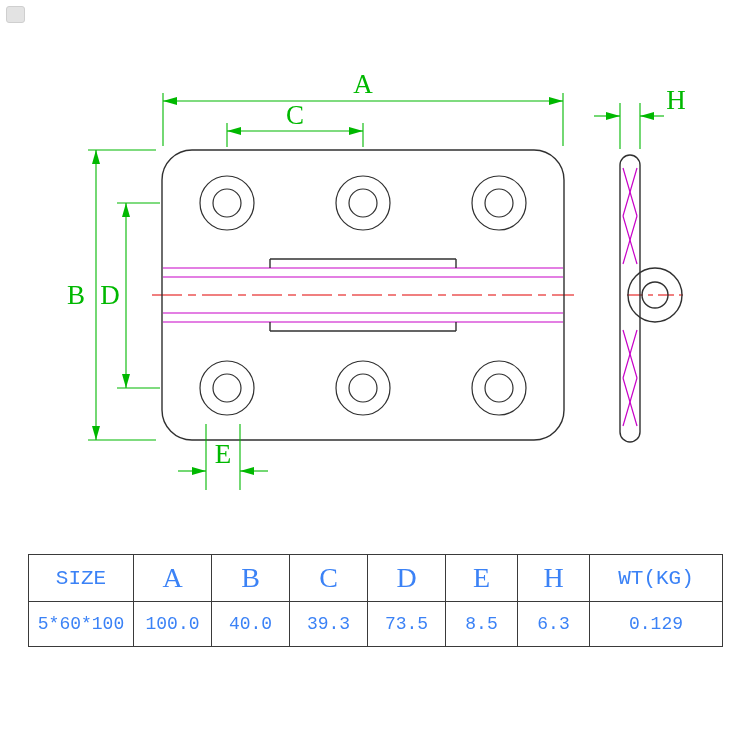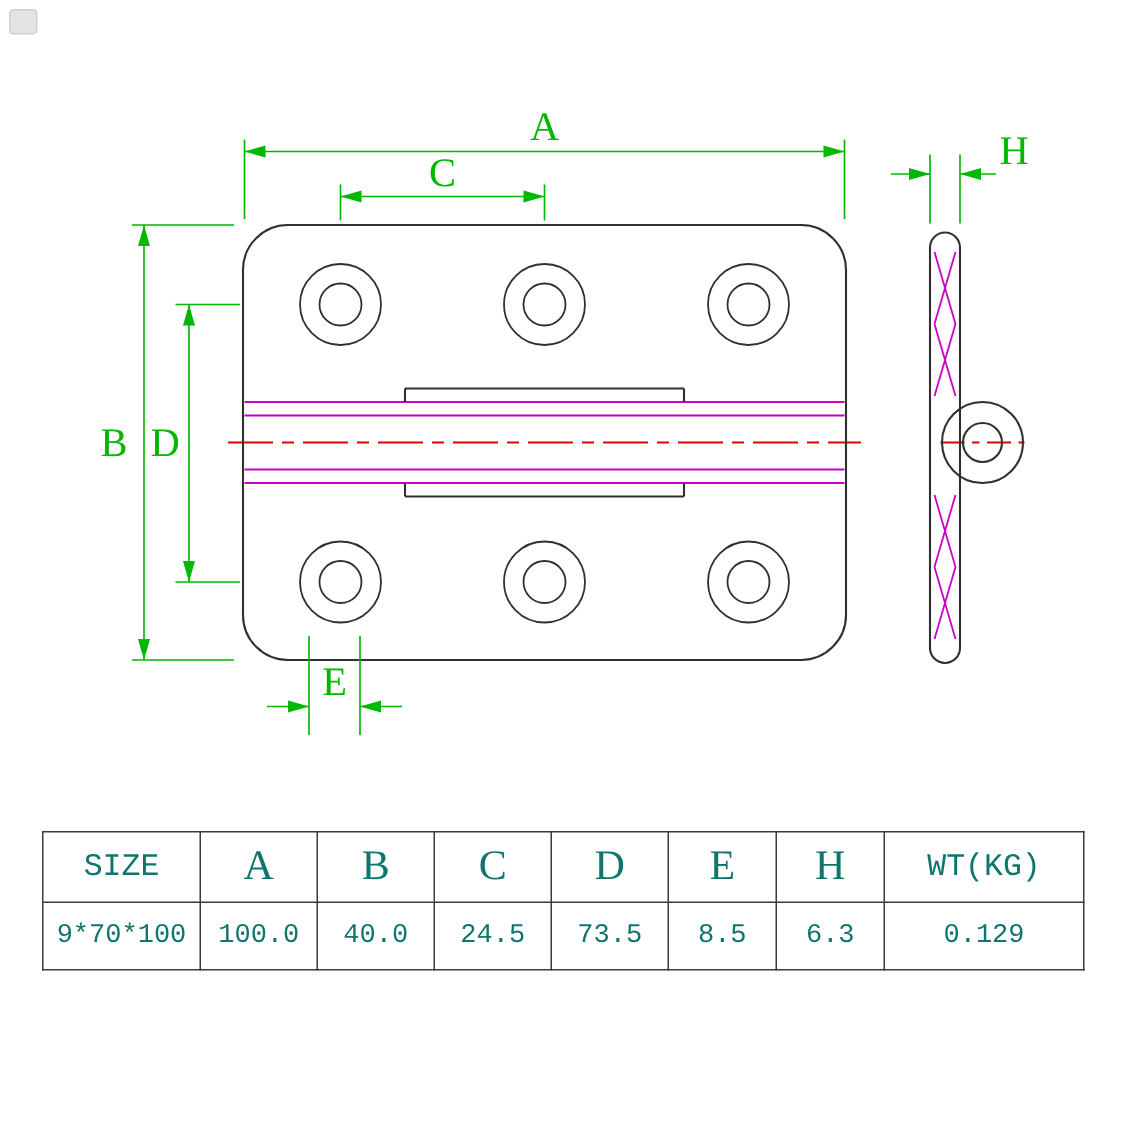--- a/index.html
+++ b/index.html
@@ -17,21 +17,21 @@
   .mag{stroke:#c800c8;fill:none;stroke-width:1.2;}
   .red{stroke:#e10000;fill:none;stroke-width:1.2;}
   .grn{stroke:#00b800;fill:none;stroke-width:1.1;}
   .dimlabel{
     fill:#00b800;stroke:none;
     font-family:"Liberation Serif",serif;font-size:27px;
   }
   table.spec-table{
     border-collapse:collapse;table-layout:fixed;
     width:694px;margin:14px 0 0 28px;
-    font-family:"Liberation Mono",monospace;color:#0f766e;border-radius:10px;
+    font-family:"Liberation Mono",monospace;color:#3b82f6;border-radius:10px;
   }
   table.spec-table th, table.spec-table td{
     border:1.5px solid #3a3a3a;text-align:center;vertical-align:middle;
     padding:0;overflow:hidden;white-space:nowrap;
   }
   table.spec-table th{height:46px;font-weight:normal;}
   th.hdr-letter{font-size:28px;font-family:"Liberation Serif",serif;}
   th.hdr-text{font-size:21px;}
   table.spec-table td{height:44px;font-size:18px;}
 </style>
@@ -174,23 +174,23 @@
       <th class="hdr-letter">B</th>
       <th class="hdr-letter">C</th>
       <th class="hdr-letter">D</th>
       <th class="hdr-letter">E</th>
       <th class="hdr-letter">H</th>
       <th class="hdr-text">WT(KG)</th>
     </tr>
   </thead>
   <tbody>
     <tr>
-      <td>9*70*100</td>
+      <td>5*60*100</td>
       <td>100.0</td>
       <td>40.0</td>
-      <td>24.5</td>
+      <td>39.3</td>
       <td>73.5</td>
       <td>8.5</td>
       <td>6.3</td>
       <td>0.129</td>
     </tr>
   </tbody>
 </table>
 
 </body></html>

